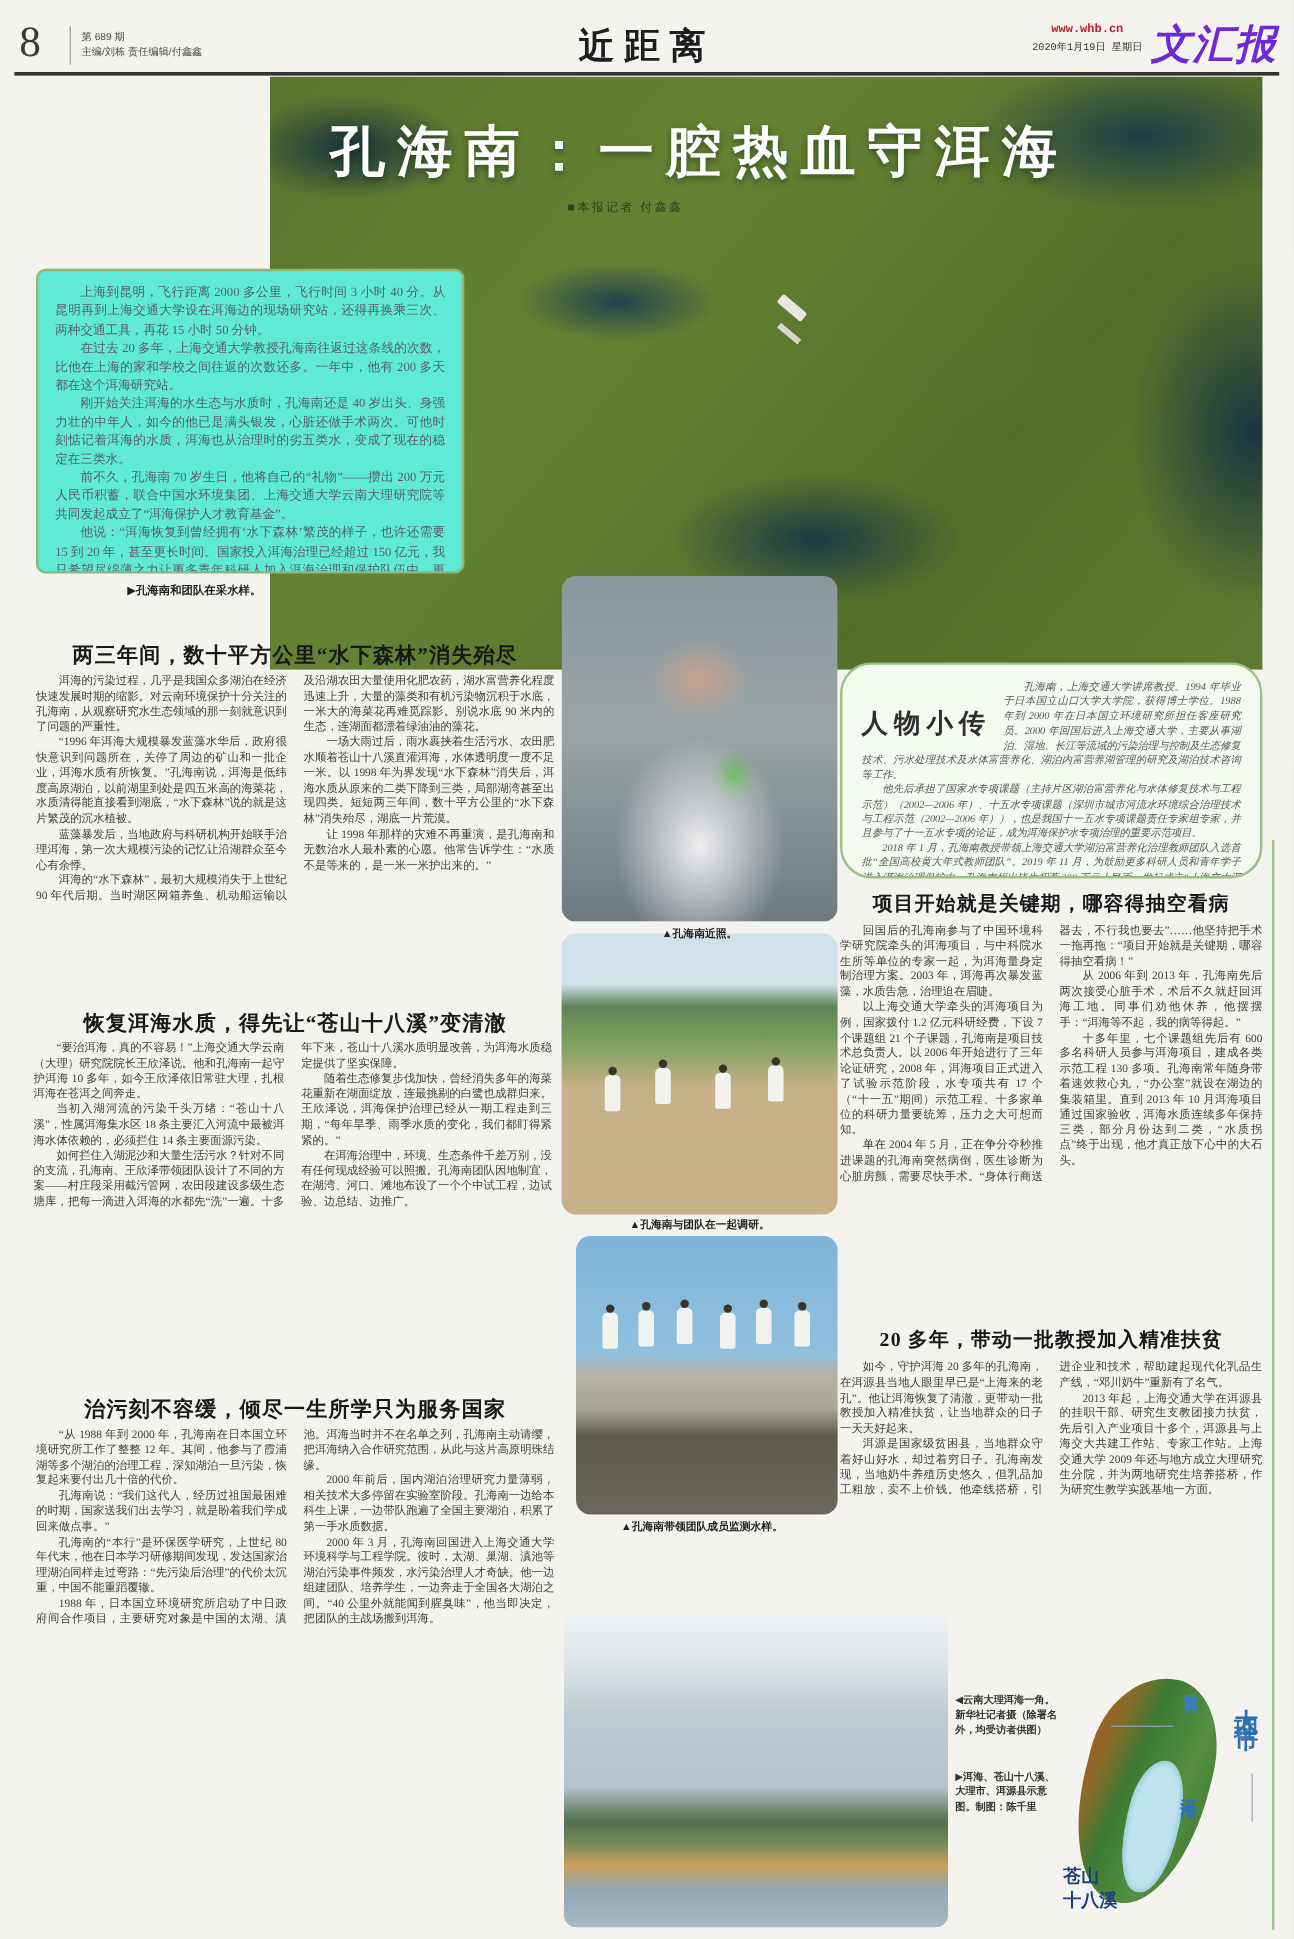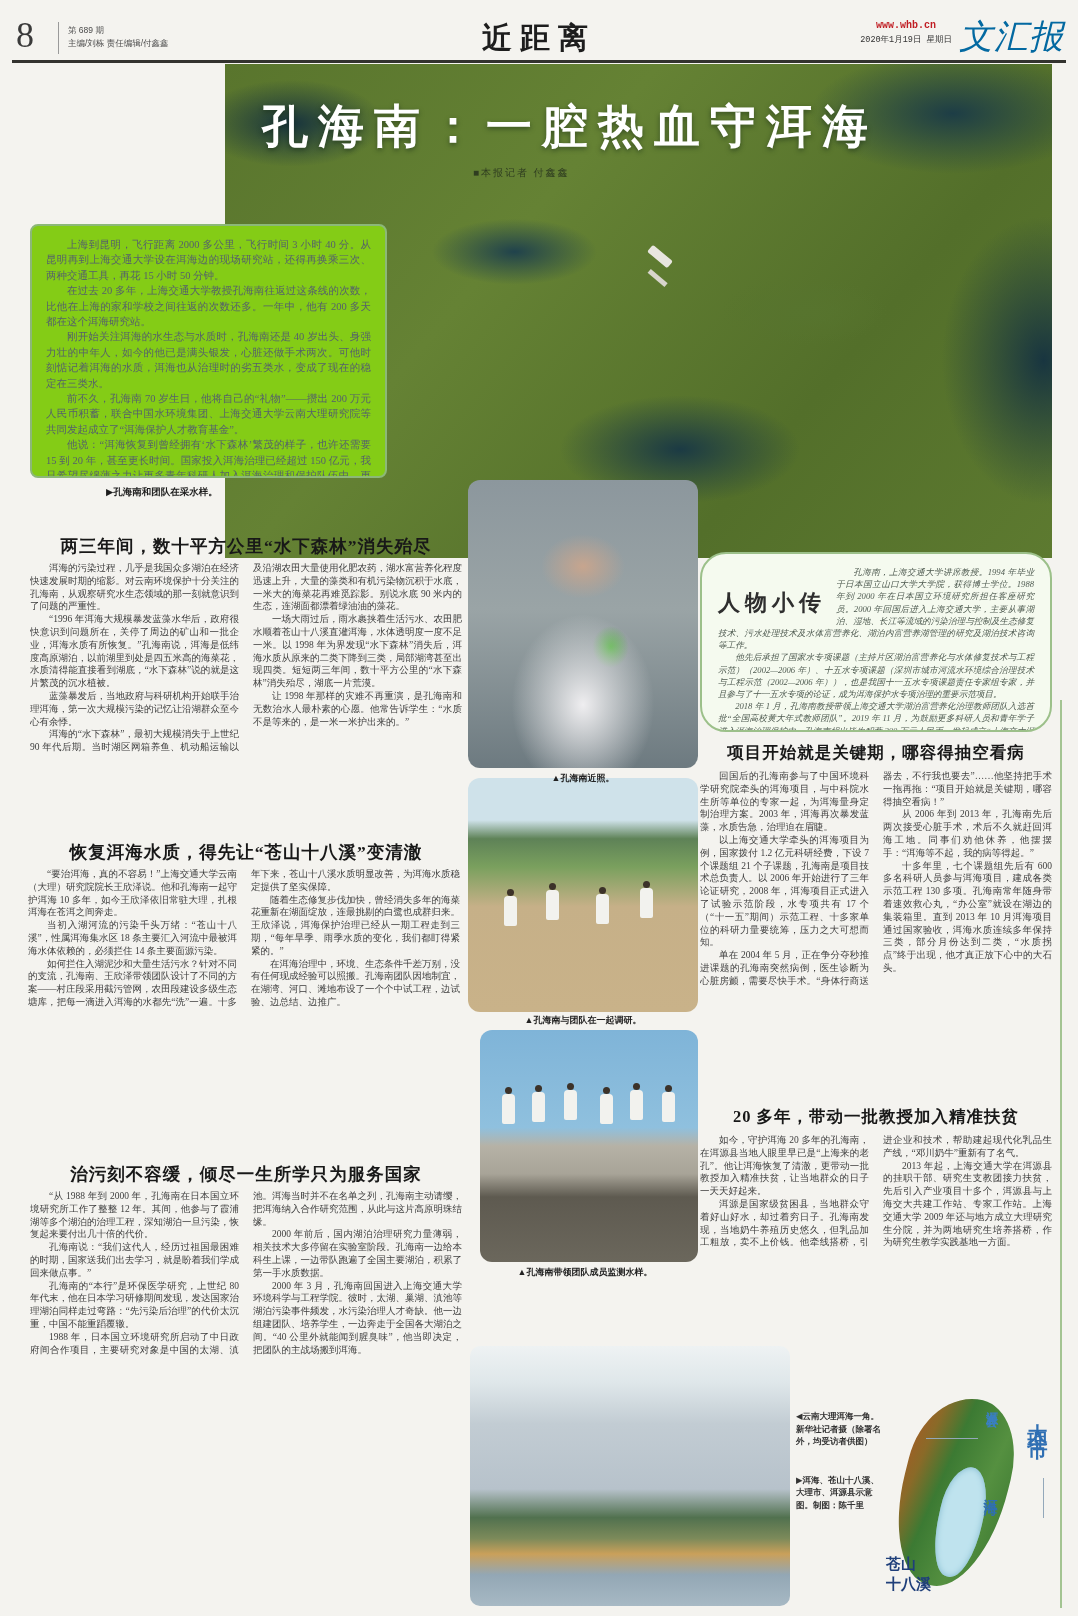--- a/index.html
+++ b/index.html
@@ -8,41 +8,41 @@
 
   
   .masthead{position:absolute;left:14px;top:12px;right:14px;height:46px;}
   .page-num{position:absolute;left:2px;top:2px;font-size:36px;color:#3a3a3a;font-family:"Liberation Serif",serif;}
   .mast-div{position:absolute;left:44px;top:10px;width:1px;height:32px;background:#9a9a9a;}
   .issue{position:absolute;left:54px;top:12px;font-size:8.5px;line-height:13px;color:#4a4a4a;font-family:"Liberation Sans",sans-serif;}
   .section-title{position:absolute;left:0;right:0;top:6px;text-align:center;font-size:30px;font-weight:bold;color:#1d1d1d;letter-spacing:8px;}
   .mast-right{position:absolute;right:112px;top:8px;text-align:center;font-family:Liberation Mono, monospace;}
   .website{font-size:10px;font-weight:bold;color:#c01d23;}
   .pub-date{font-size:8.5px;color:#333;margin-top:3px;}
-  .paper-logo{position:absolute;right:0;top:2px;font-size:34px;font-weight:normal;color:#0369a1;font-style:italic;letter-spacing:1px;}
+  .paper-logo{position:absolute;right:0;top:2px;font-size:34px;font-weight:bold;color:#6d28d9;font-style:italic;letter-spacing:1px;}
   .mast-rule{position:absolute;left:12px;right:12px;top:60px;height:2.5px;background:#33332f;}
 
   
   .hero{position:absolute;left:225px;top:64px;width:827px;height:494px;overflow:hidden;
     background:
       radial-gradient(ellipse 150px 70px at 8% 12%, #17333d 0%, rgba(23,51,61,0) 62%),
       radial-gradient(ellipse 120px 180px at 2% 55%, #14303a 0%, rgba(20,48,58,0) 60%),
       radial-gradient(ellipse 200px 90px at 55% 78%, #1b3a44 0%, rgba(27,58,68,0) 60%),
       radial-gradient(ellipse 260px 110px at 88% 10%, #1d3d46 0%, rgba(29,61,70,0) 55%),
       radial-gradient(ellipse 170px 240px at 99% 60%, #183540 0%, rgba(24,53,64,0) 60%),
       radial-gradient(ellipse 150px 60px at 35% 38%, #20424c 0%, rgba(32,66,76,0) 55%),
       radial-gradient(ellipse 120px 50px at 70% 50%, #57742e 0%, rgba(87,116,46,0) 70%),
       linear-gradient(130deg,#59752d 0%,#658234 35%,#536f2a 70%,#5d7a30 100%);}
   .hero-boat{position:absolute;left:51%;top:38%;width:26px;height:9px;background:#e8e6df;border-radius:2px;transform:rotate(40deg);box-shadow:12px 18px 0 -2px #d8d5cc;}
-  .hero-title{position:absolute;left:37px;top:32px;font-size:46px;font-weight:bold;color:#ffffff;letter-spacing:10px;text-shadow:0 2px 5px rgba(20,40,20,.55);white-space:nowrap;font-family:Liberation Serif, serif;}
+  .hero-title{position:absolute;left:50px;top:32px;font-size:46px;font-weight:bold;color:#ffffff;letter-spacing:10px;text-shadow:0 2px 5px rgba(20,40,20,.55);white-space:nowrap;font-family:Liberation Serif, serif;}
   .hero-byline{position:absolute;left:248px;top:102px;font-size:10px;color:#2f3d20;letter-spacing:2px;}
 
   
   .lede{position:absolute;left:30px;top:224px;width:357px;height:254px;box-sizing:border-box;
-    background:#84cc16;border:2px solid #8cb878;border-radius:8px;padding:11px 14px;overflow:hidden;z-index:4;}
+    background:#5eead4;border:2px solid #8cb878;border-radius:8px;padding:11px 14px;overflow:hidden;z-index:4;}
   .lede p{margin:0;text-indent:2em;font-size:10.5px;line-height:15.4px;color:#55616b;text-align:justify;}
 
   .hero-caption{position:absolute;left:106px;top:486px;font-size:9.5px;font-weight:bold;color:#1c1c1c;z-index:5;}
 
   
   .sec-head{position:absolute;text-align:center;font-weight:bold;color:#181818;font-size:17.5px;letter-spacing:1px;white-space:nowrap;z-index:3;}
 
   
   .body-cols{position:absolute;column-gap:14px;column-count:2;overflow:hidden;z-index:2;}
   .body-cols p{margin:0;text-indent:2em;font-size:9.5px;line-height:12.8px;color:#3d3d3d;text-align:justify;}

